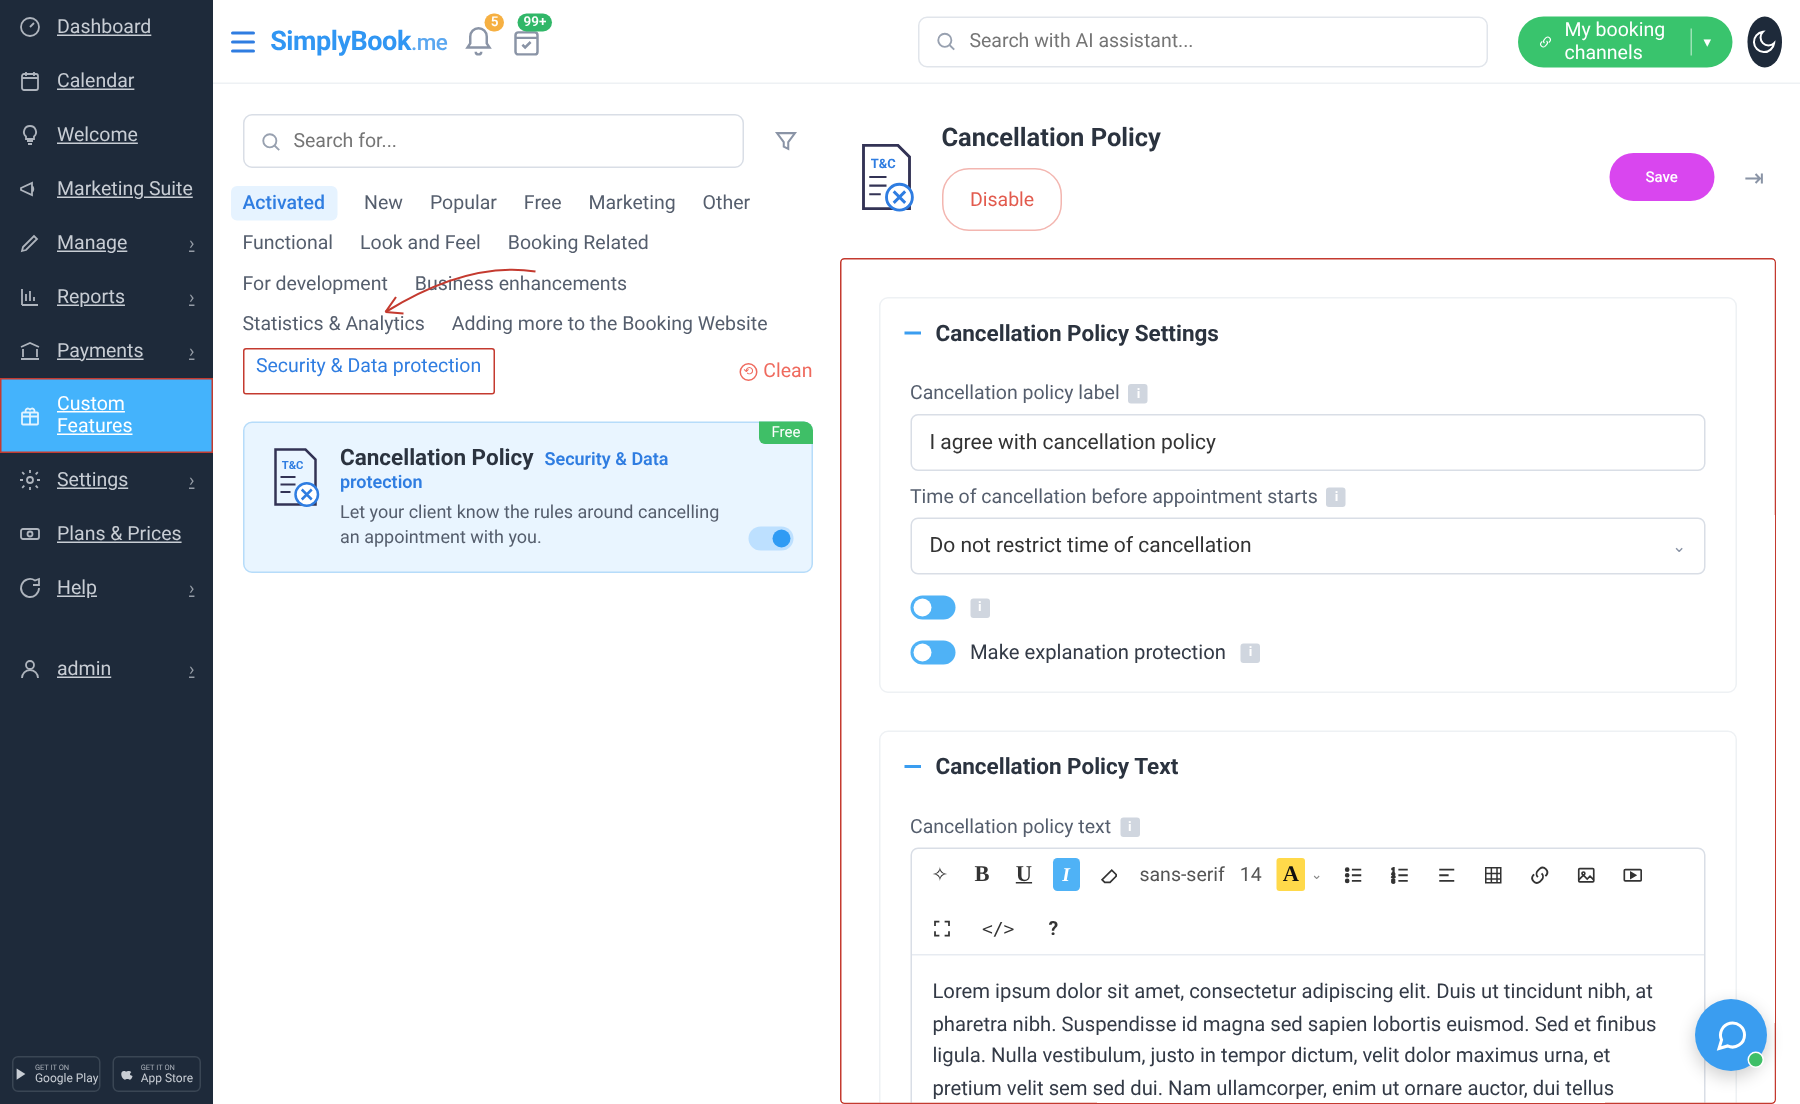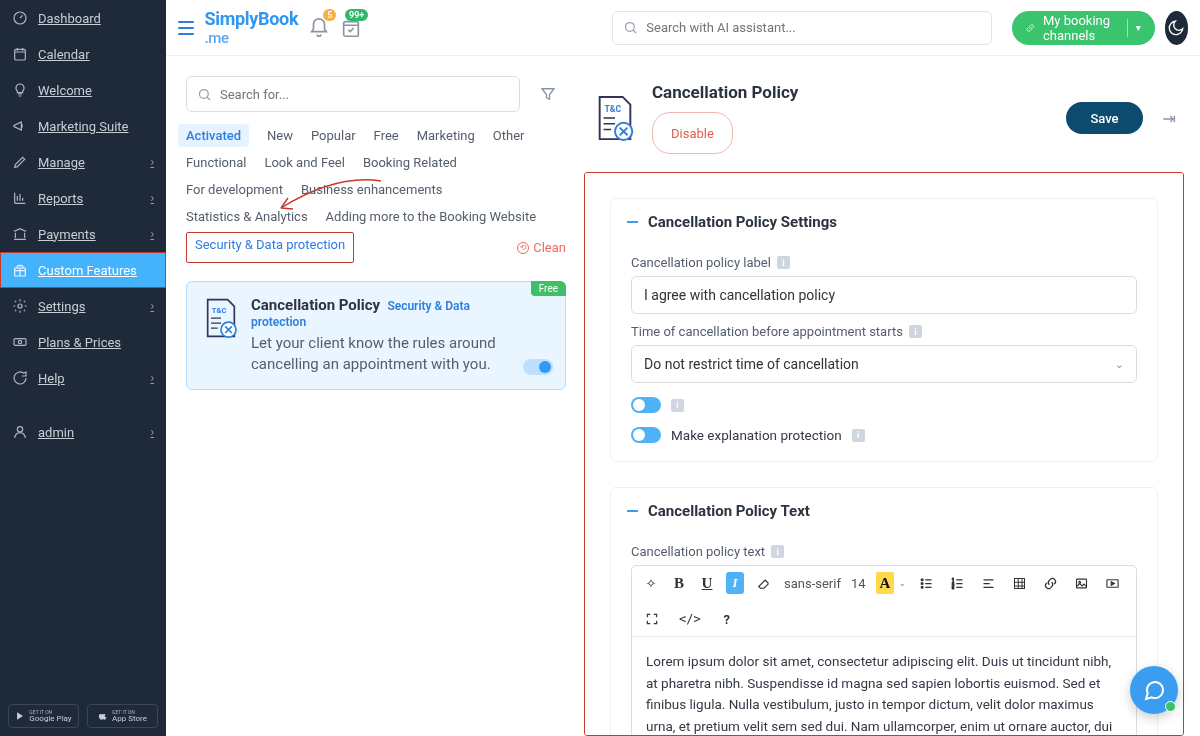--- a/index.html
+++ b/index.html
@@ -18,21 +18,21 @@
 .store-badge { flex: 1; height: 24px; border: 1px solid #3a4654; border-radius: 4px; font-size: 8px; color: #c8cdd4; display: flex; align-items: center; justify-content: center; gap: 4px; }
 .store-badge .tri { width: 10px; height: 10px; }
 .store-label { line-height: 1; }
 .store-label .tiny { font-size: 5px; opacity: .8; display: block; }
 
 
 .main { flex: 1; display: flex; flex-direction: column; }
 .topbar { height: 56px; display: flex; align-items: center; padding: 0 12px; gap: 10px; border-bottom: 1px solid #eef1f4; }
 .hamburger { width: 24px; height: 24px; display: flex; flex-direction: column; justify-content: center; gap: 4px; cursor: pointer; }
 .hamburger span { height: 2px; background: #2f7de1; border-radius: 1px; }
-.logo { font-weight: 700; font-size: 18px; color: #3096f3; letter-spacing: -.3px; display: flex; align-items: baseline; flex-direction: column; }
+.logo { font-weight: 700; font-size: 18px; color: #3096f3; letter-spacing: -.3px; display: flex; align-items: baseline; }
 .logo .me { color: #5aa7f0; font-weight: 500; font-size: 15px; }
 .topbar .bell-wrap, .topbar .cal-wrap { position: relative; width: 22px; height: 22px; color: #8a94a6; cursor: pointer; }
 .badge { position: absolute; top: -8px; right: -6px; background: #f6b042; color: #fff; font-size: 9px; font-weight: 600; border-radius: 8px; padding: 1px 4px; }
 .badge.green { background: #31b768; }
 .topsearch { flex: 0 0 380px; margin-left: 240px; height: 34px; border: 1px solid #e1e5eb; border-radius: 6px; display: flex; align-items: center; padding: 0 10px; color: #98a1b0; gap: 8px; }
 .topsearch input { border: none; outline: none; flex: 1; font-size: 13px; background: transparent; }
 .spacer-flex { flex: 1; }
 .channels-btn { background: #39c46d; color: #fff; height: 34px; border-radius: 17px; padding: 0 14px; display: flex; align-items: center; gap: 8px; font-size: 13px; cursor: pointer; }
 .channels-btn .divider { width: 1px; height: 18px; background: rgba(255,255,255,.5); }
 .channels-btn .caret { font-size: 10px; }
@@ -53,30 +53,30 @@
 .tags .highlight-link { color: #2f7de1; border: 1px solid #c43a2f; padding: 4px 8px; border-radius: 2px; }
 .tags .clean { color: #ef6a5e; margin-left: auto; display: flex; align-items: center; gap: 4px; }
 .tags .clean-icon { width: 12px; height: 12px; border: 1.2px solid #ef6a5e; border-radius: 50%; display: inline-flex; align-items: center; justify-content: center; font-size: 8px; line-height: 1;}
 .arrow-img { position: absolute; width: 120px; height: 40px; right: 180px; top: 52px; pointer-events: none; }
 
 .feature-card { background: #e9f5ff; border: 1px solid #b6dcfa; border-radius: 6px; padding: 14px 52px 14px 14px; position: relative; display: flex; gap: 10px; }
 .feature-card .free-badge { position: absolute; top: -1px; right: -1px; background: #3fbf67; color: #fff; font-size: 10px; padding: 2px 8px; border-radius: 0 6px 0 4px; }
 .doc-icon { width: 40px; height: 44px; flex-shrink: 0; }
 .feature-card h4 { font-size: 15px; color: #2b333f; font-weight: 700; display: inline; }
 .feature-card .sub { color: #2f7de1; font-size: 12px; font-weight: 600; margin-left: 4px; }
-.feature-card p { font-size: 15px; color: #555e6d; margin-top: 4px; line-height: 1.4; }
+.feature-card p { font-size: 12px; color: #555e6d; margin-top: 4px; line-height: 1.4; }
 .toggle { position: absolute; right: 12px; bottom: 14px; width: 30px; height: 16px; background: #bde0ff; border-radius: 8px; cursor: pointer; }
 .toggle::after { content: ""; position: absolute; right: 2px; top: 2px; width: 12px; height: 12px; background: #2f9bf4; border-radius: 50%; }
 
 
 .panel-head { display: flex; align-items: center; gap: 14px; padding: 10px 8px 18px 8px; }
 .panel-head .doc-icon { width: 46px; height: 50px; }
 .panel-title { font-size: 17px; font-weight: 700; color: #2b333f; flex: 0 0 auto; }
 .disable-btn { border: 1px solid #f3b6b0; color: #e25b4e; background: #fff; border-radius: 18px; height: 42px; padding: 0 18px; font-size: 13px; cursor: pointer; }
-.save-btn { background: #0c4a6e; color: #fff; border: none; border-radius: 18px; height: 32px; padding: 0 24px; font-size: 13px; font-weight: 500; cursor: pointer; margin-left: auto; margin-right: 6px;}
+.save-btn { background: #d946ef; color: #fff; border: none; border-radius: 18px; height: 32px; padding: 0 24px; font-size: 10px; font-weight: 500; cursor: pointer; margin-left: auto; margin-right: 6px;}
 .collapse-icon { color: #8a94a6; font-size: 16px; cursor: pointer; }
 .panel-body { border: 1.5px solid #c43a2f; border-radius: 3px; flex: 1; overflow: auto; background: #fff; }
 .section { border: 1px solid #eef1f4; border-radius: 6px; margin: 25px; background: #fff; }
 .section-head { display: flex; align-items: center; gap: 10px; padding: 14px 16px; font-size: 15px; font-weight: 700; color: #2b333f; cursor: pointer; }
 .section-head .minus { width: 11px; height: 2px; background: #3a9df0; }
 .section-body { padding: 0 20px 18px 20px; }
 .form-label { font-size: 13px; color: #555e6d; margin: 10px 0 6px; display: flex; align-items: center; gap: 6px; }
 .info-icon { width: 13px; height: 13px; background: #d0d6df; color: #fff; border-radius: 2px; font-size: 9px; display: inline-flex; align-items: center; justify-content: center; font-weight: 700; font-style: normal;}
 .text-input, .select-input { width: 100%; height: 38px; border: 1px solid #d9dee6; border-radius: 5px; padding: 0 12px; font-size: 14px; color: #333; background: #fff; }
 .select-input { display: flex; align-items: center; justify-content: space-between; cursor: pointer; }

